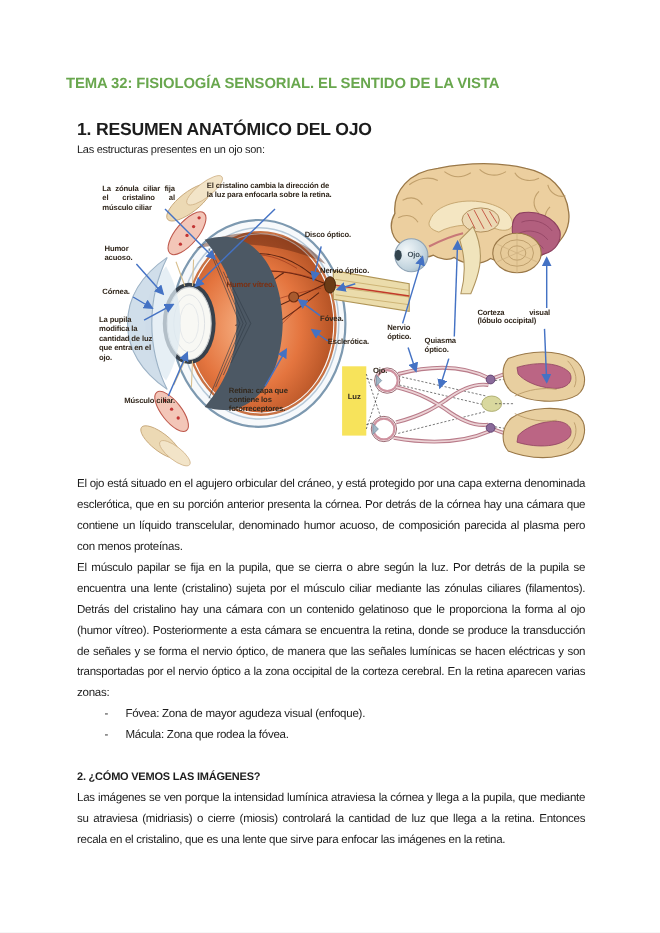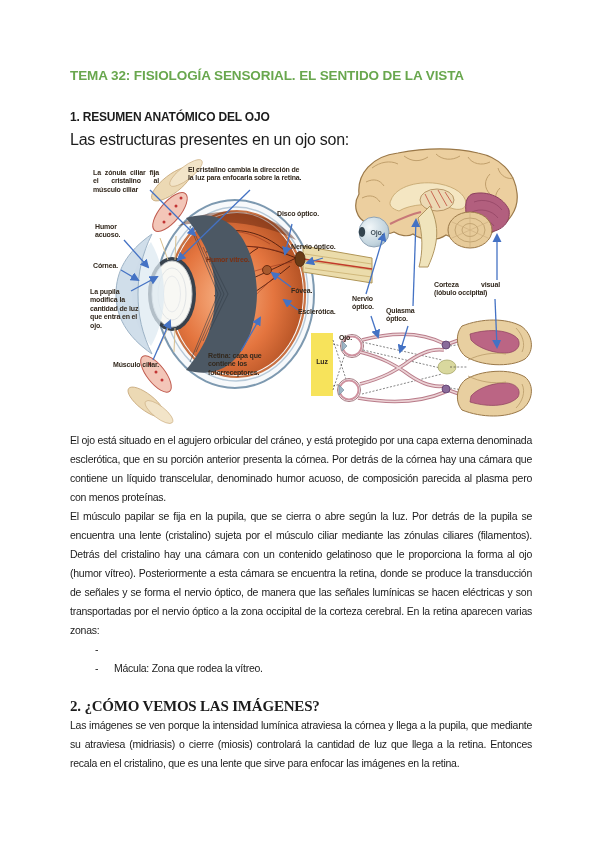--- a/index.html
+++ b/index.html
@@ -7,39 +7,39 @@
     --arrow-blue:#4472c4;
     --luz-yellow:#f7e35b;
   }
   html,body{margin:0;padding:0;background:#e8e8e8;}
   .page{
     position:relative;width:600px;height:848px;background:#ffffff;
     font-family:"Liberation Sans",sans-serif;color:#1c1c1c;overflow:hidden;
     margin:0 auto;
   }
   .doc-title{
-    position:absolute;left:70px;top:68px;width:480px;
+    position:absolute;left:60px;top:68px;width:480px;
     font-size:13.5px;font-weight:bold;color:var(--accent-green);
     letter-spacing:-0.1px;
   }
   .h1{
-    position:absolute;left:70px;top:110px;font-size:12px;font-weight:bold;
+    position:absolute;left:70px;top:110px;font-size:16px;font-weight:bold;
     letter-spacing:-0.2px;
   }
   .intro{
-    position:absolute;left:70px;top:131px;font-size:16px;letter-spacing:-0.25px;
+    position:absolute;left:70px;top:131px;font-size:10px;letter-spacing:-0.25px;
   }
   .bodytext{
     position:absolute;left:70px;top:431px;width:462px;
     font-size:10.5px;letter-spacing:-0.25px;line-height:19px;text-align:justify;
   }
   .bodytext p{margin:0;}
   .bullet{display:flex;padding-left:25px;}
   .dash{width:19px;flex:none;}
-  .h2{margin:19px 0 0 0;font-size:15px;font-weight:bold;letter-spacing:-0.2px;font-family:Liberation Serif, serif;}
+  .h2{margin:19px 0 0 0;font-size:10px;font-weight:bold;letter-spacing:-0.2px;}
   .figure{position:absolute;left:0;top:0;width:600px;height:848px;pointer-events:none;}
   .figure svg{position:absolute;left:0;top:148px;}
   .dlabel{
     position:absolute;font-size:7px;line-height:8.4px;font-weight:bold;
     color:#33291e;letter-spacing:-0.15px;
   }
   .dlabel.vitreo{color:#7c2f10;}
   .dlabel.onsphere{color:#44545f;}
   .just{text-align:justify;}
   .arrows line{stroke:var(--arrow-blue);}
@@ -198,22 +198,23 @@
     <div class="dlabel" style="left:386px;top:307px;width:44px;">Quiasma óptico.</div>
     <div class="dlabel" style="left:339px;top:334px;width:26px;">Ojo.</div>
     <div class="dlabel" style="left:311px;top:358px;width:22px;text-align:center;">Luz</div>
   </div>
 
   <div class="bodytext">
     <p>El ojo está situado en el agujero orbicular del cráneo, y está protegido por una capa externa denominada esclerótica, que en su porción anterior presenta la córnea. Por detrás de la córnea hay una cámara que contiene un líquido transcelular, denominado humor acuoso, de composición parecida al plasma pero con menos proteínas.</p>
     <p>El músculo papilar se fija en la pupila, que se cierra o abre según la luz. Por detrás de la pupila se encuentra una lente (cristalino) sujeta por el músculo ciliar mediante las zónulas ciliares (filamentos). Detrás del cristalino hay una cámara con un contenido gelatinoso que le proporciona la forma al ojo (humor vítreo). Posteriormente a esta cámara se encuentra la retina, donde se produce la transducción de señales y se forma el nervio óptico, de manera que las señales lumínicas se hacen eléctricas y son transportadas por el nervio óptico a la zona occipital de la corteza cerebral. En la retina aparecen varias zonas:</p>
     <div class="bullet">
       <span class="dash">-</span>
+      <span>Fóvea: Zona de mayor agudeza visual (enfoque).</span>
     </div>
     <div class="bullet">
       <span class="dash">-</span>
-      <span>Mácula: Zona que rodea la vítreo.</span>
+      <span>Mácula: Zona que rodea la fóvea.</span>
     </div>
     <h3 class="h2">2. ¿CÓMO VEMOS LAS IMÁGENES?</h3>
     <p>Las imágenes se ven porque la intensidad lumínica atraviesa la córnea y llega a la pupila, que mediante su atraviesa (midriasis) o cierre (miosis) controlará la cantidad de luz que llega a la retina. Entonces recala en el cristalino, que es una lente que sirve para enfocar las imágenes en la retina.</p>
   </div>
 
 </div>
 
 </body></html>

